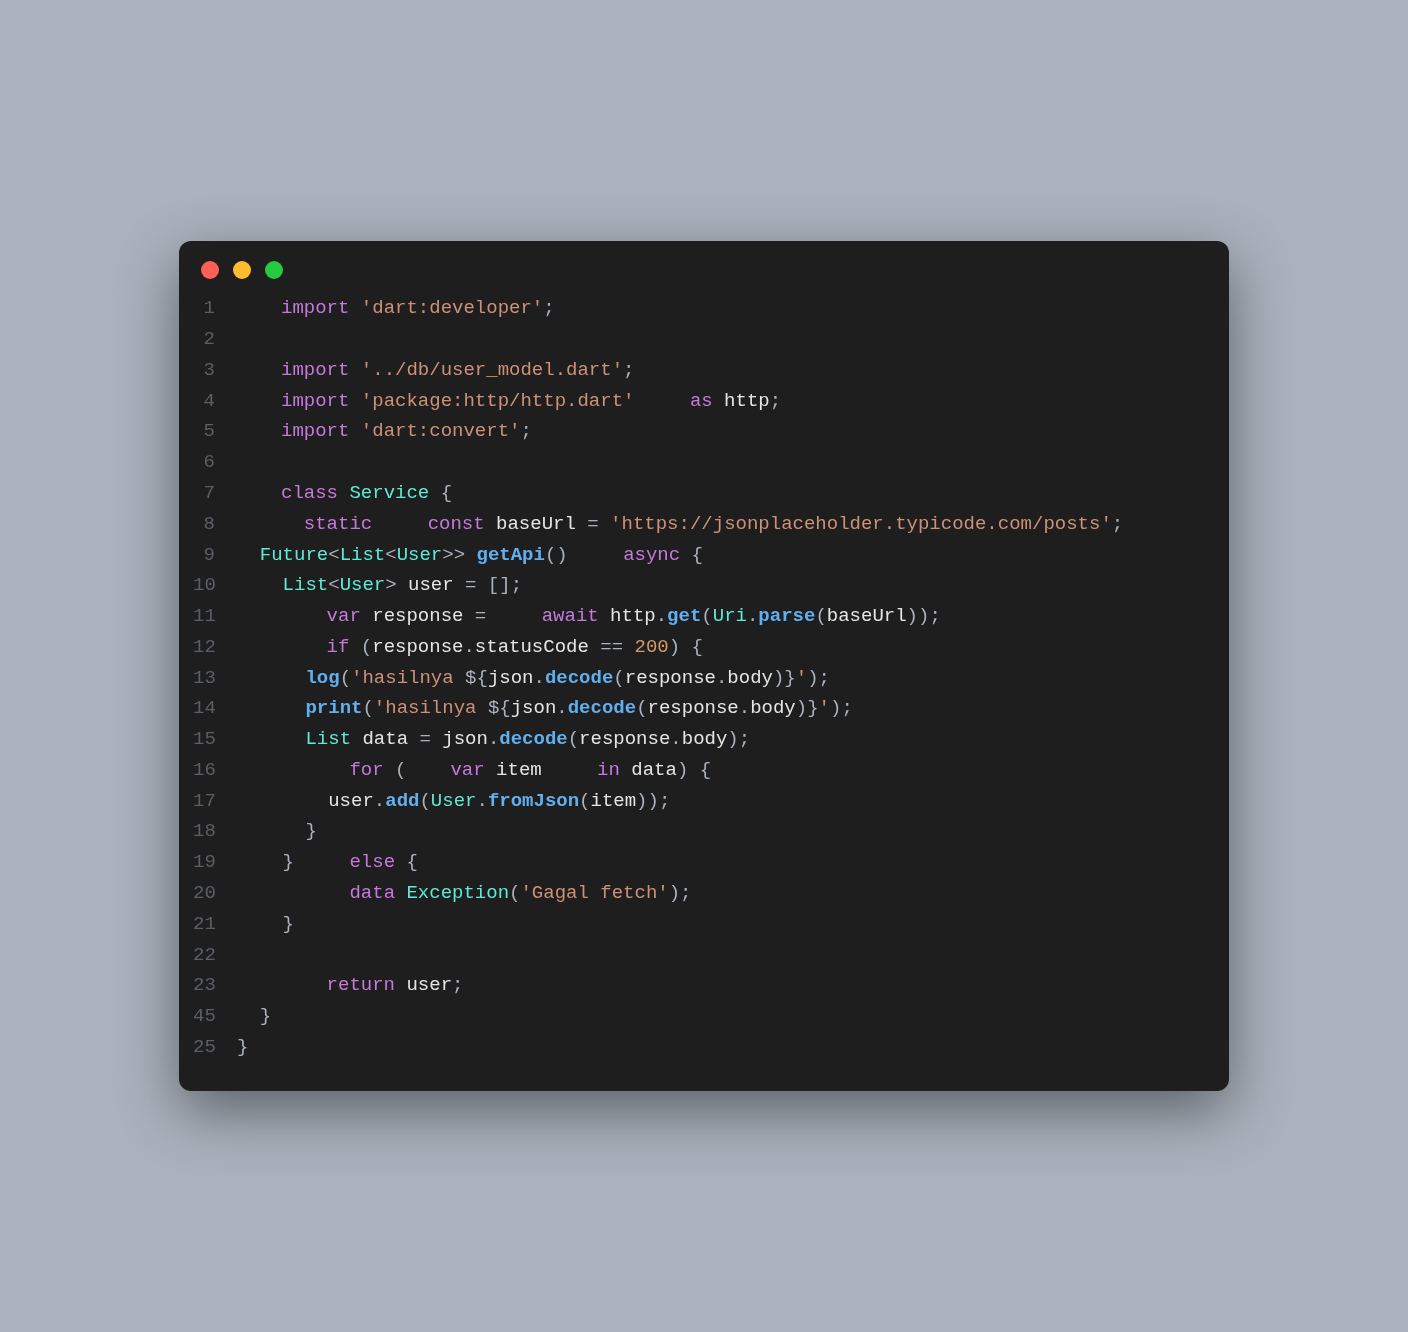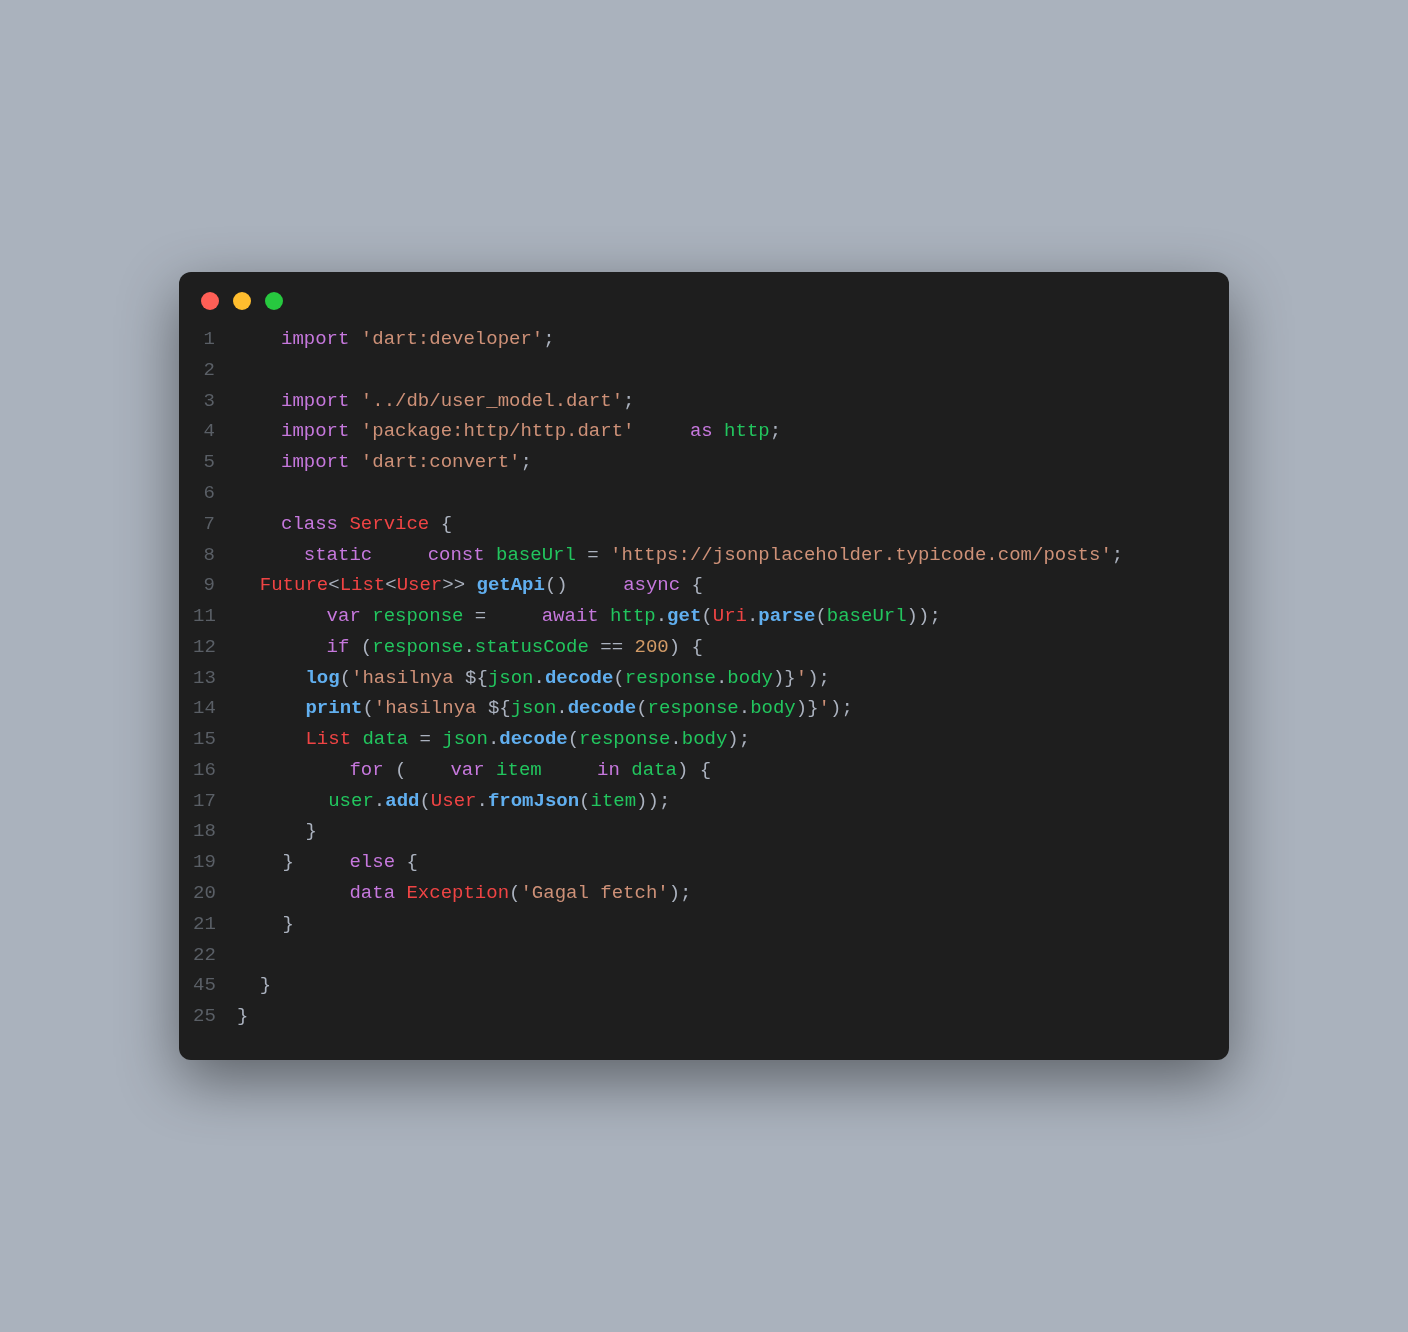--- a/index.html
+++ b/index.html
@@ -41,23 +41,23 @@
     color: #5a5f66;
     width: 44px;
     text-align: right;
     padding-right: 22px;
     user-select: none;
     flex: none;
   }
   .code { flex: 1; color: #abb2bf; }
   .kw  { color: #c678dd; margin-left: 44px; } 
   .str { color: #ce9178; } 
-  .typ { color: #ef4444; } 
+  .typ { color: #5eead4; } 
   .fn  { color: #61afef; font-weight: bold; } 
-  .id  { color: #22c55e; } 
+  .id  { color: #e5e5e5; } 
   .num { color: #d19a66; } 
   .pun, .op { color: #abb2bf; }
 </style>
 </head>
 <body>
 
 <div class="window">
   <div class="titlebar">
     <div class="dot red"></div>
     <div class="dot yellow"></div>
@@ -66,28 +66,30 @@
   <div class="code-area" id="code-area">
       <div class="line"><span class="lineno">1</span><span class="code"><span class="kw">import</span><span class="pun"> </span><span class="str">'dart:developer'</span><span class="pun">;</span></span></div>
       <div class="line"><span class="lineno">2</span><span class="code">&nbsp;</span></div>
       <div class="line"><span class="lineno">3</span><span class="code"><span class="kw">import</span><span class="pun"> </span><span class="str">'../db/user_model.dart'</span><span class="pun">;</span></span></div>
       <div class="line"><span class="lineno">4</span><span class="code"><span class="kw">import</span><span class="pun"> </span><span class="str">'package:http/http.dart'</span><span class="pun"> </span><span class="kw">as</span><span class="pun"> </span><span class="id">http</span><span class="pun">;</span></span></div>
       <div class="line"><span class="lineno">5</span><span class="code"><span class="kw">import</span><span class="pun"> </span><span class="str">'dart:convert'</span><span class="pun">;</span></span></div>
       <div class="line"><span class="lineno">6</span><span class="code">&nbsp;</span></div>
       <div class="line"><span class="lineno">7</span><span class="code"><span class="kw">class</span><span class="pun"> </span><span class="typ">Service</span><span class="pun"> {</span></span></div>
       <div class="line"><span class="lineno">8</span><span class="code"><span class="pun">  </span><span class="kw">static</span><span class="pun"> </span><span class="kw">const</span><span class="pun"> </span><span class="id">baseUrl</span><span class="pun"> </span><span class="op">=</span><span class="pun"> </span><span class="str">'https://jsonplaceholder.typicode.com/posts'</span><span class="pun">;</span></span></div>
       <div class="line"><span class="lineno">9</span><span class="code"><span class="pun">  </span><span class="typ">Future</span><span class="pun">&lt;</span><span class="typ">List</span><span class="pun">&lt;</span><span class="typ">User</span><span class="pun">&gt;&gt; </span><span class="fn">getApi</span><span class="pun">() </span><span class="kw">async</span><span class="pun"> {</span></span></div>
+      <div class="line"><span class="lineno">10</span><span class="code"><span class="pun">    </span><span class="typ">List</span><span class="pun">&lt;</span><span class="typ">User</span><span class="pun">&gt; </span><span class="id">user</span><span class="pun"> </span><span class="op">=</span><span class="pun"> [];</span></span></div>
       <div class="line"><span class="lineno">11</span><span class="code"><span class="pun">    </span><span class="kw">var</span><span class="pun"> </span><span class="id">response</span><span class="pun"> </span><span class="op">=</span><span class="pun"> </span><span class="kw">await</span><span class="pun"> </span><span class="id">http</span><span class="pun">.</span><span class="fn">get</span><span class="pun">(</span><span class="typ">Uri</span><span class="pun">.</span><span class="fn">parse</span><span class="pun">(</span><span class="id">baseUrl</span><span class="pun">));</span></span></div>
       <div class="line"><span class="lineno">12</span><span class="code"><span class="pun">    </span><span class="kw">if</span><span class="pun"> (</span><span class="id">response</span><span class="pun">.</span><span class="id">statusCode</span><span class="pun"> </span><span class="op">==</span><span class="pun"> </span><span class="num">200</span><span class="pun">) {</span></span></div>
       <div class="line"><span class="lineno">13</span><span class="code"><span class="pun">      </span><span class="fn">log</span><span class="pun">(</span><span class="str">'hasilnya </span><span class="pun">${</span><span class="id">json</span><span class="pun">.</span><span class="fn">decode</span><span class="pun">(</span><span class="id">response</span><span class="pun">.</span><span class="id">body</span><span class="pun">)}</span><span class="str">'</span><span class="pun">);</span></span></div>
       <div class="line"><span class="lineno">14</span><span class="code"><span class="pun">      </span><span class="fn">print</span><span class="pun">(</span><span class="str">'hasilnya </span><span class="pun">${</span><span class="id">json</span><span class="pun">.</span><span class="fn">decode</span><span class="pun">(</span><span class="id">response</span><span class="pun">.</span><span class="id">body</span><span class="pun">)}</span><span class="str">'</span><span class="pun">);</span></span></div>
       <div class="line"><span class="lineno">15</span><span class="code"><span class="pun">      </span><span class="typ">List</span><span class="pun"> </span><span class="id">data</span><span class="pun"> </span><span class="op">=</span><span class="pun"> </span><span class="id">json</span><span class="pun">.</span><span class="fn">decode</span><span class="pun">(</span><span class="id">response</span><span class="pun">.</span><span class="id">body</span><span class="pun">);</span></span></div>
       <div class="line"><span class="lineno">16</span><span class="code"><span class="pun">      </span><span class="kw">for</span><span class="pun"> (</span><span class="kw">var</span><span class="pun"> </span><span class="id">item</span><span class="pun"> </span><span class="kw">in</span><span class="pun"> </span><span class="id">data</span><span class="pun">) {</span></span></div>
       <div class="line"><span class="lineno">17</span><span class="code"><span class="pun">        </span><span class="id">user</span><span class="pun">.</span><span class="fn">add</span><span class="pun">(</span><span class="typ">User</span><span class="pun">.</span><span class="fn">fromJson</span><span class="pun">(</span><span class="id">item</span><span class="pun">));</span></span></div>
       <div class="line"><span class="lineno">18</span><span class="code"><span class="pun">      }</span></span></div>
       <div class="line"><span class="lineno">19</span><span class="code"><span class="pun">    } </span><span class="kw">else</span><span class="pun"> {</span></span></div>
       <div class="line"><span class="lineno">20</span><span class="code"><span class="pun">      </span><span class="kw">data</span><span class="pun"> </span><span class="typ">Exception</span><span class="pun">(</span><span class="str">'Gagal fetch'</span><span class="pun">);</span></span></div>
       <div class="line"><span class="lineno">21</span><span class="code"><span class="pun">    }</span></span></div>
       <div class="line"><span class="lineno">22</span><span class="code">&nbsp;</span></div>
+      <div class="line"><span class="lineno">23</span><span class="code"><span class="pun">    </span><span class="kw">return</span><span class="pun"> </span><span class="id">user</span><span class="pun">;</span></span></div>
       <div class="line"><span class="lineno">45</span><span class="code"><span class="pun">  }</span></span></div>
       <div class="line"><span class="lineno">25</span><span class="code"><span class="pun">}</span></span></div>
     </div>
 </div>
 
 </body></html>

